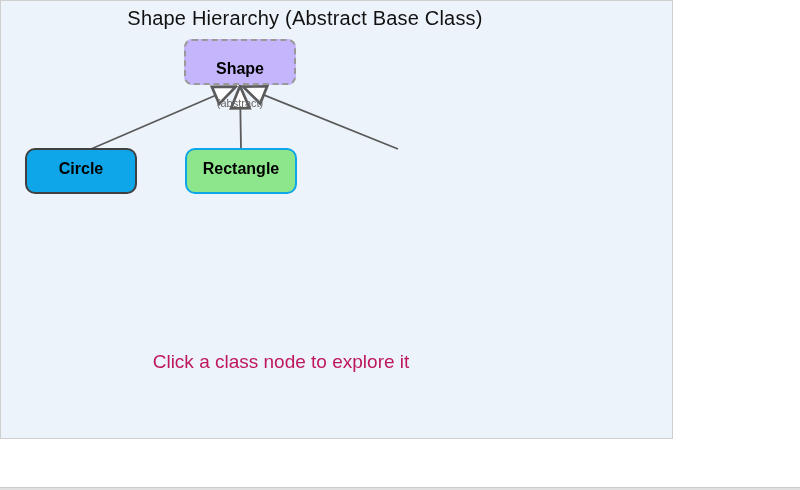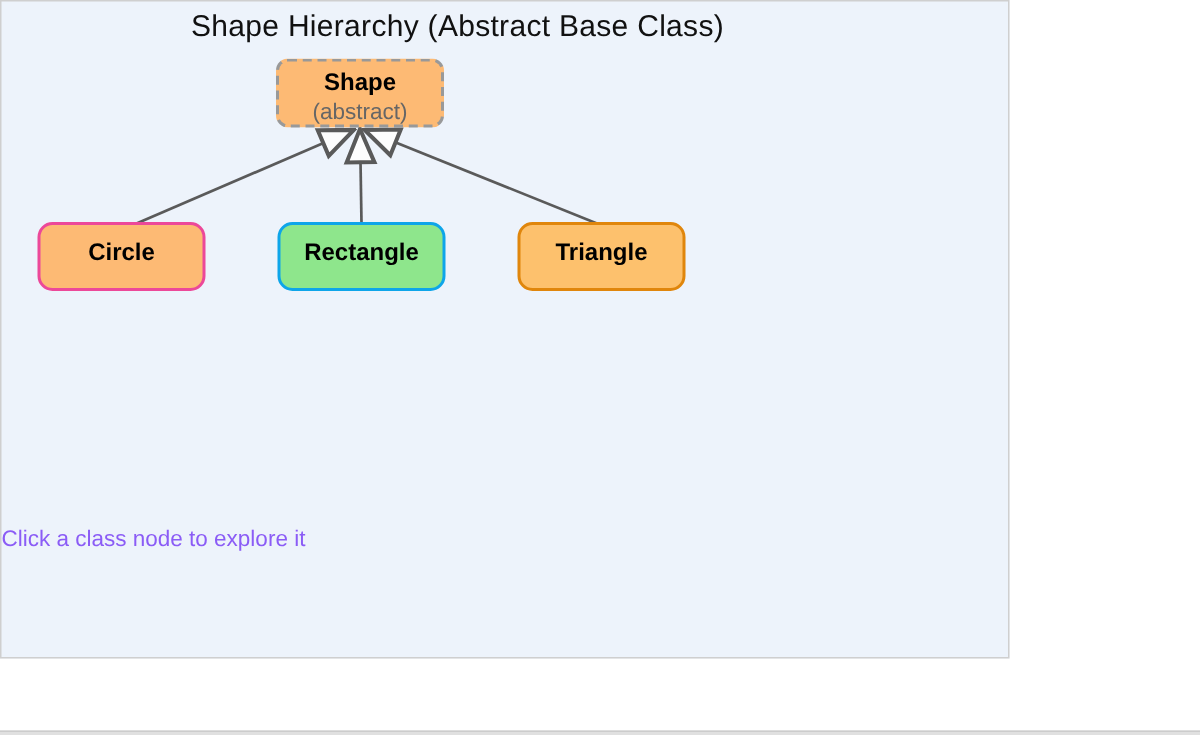--- a/index.html
+++ b/index.html
@@ -33,35 +33,36 @@
     border-radius: 10px;
     display: flex; flex-direction: column; align-items: center;
     padding-top: 9px;
     cursor: pointer;
   }
   .class-node .node-label {
     font-size: 16px; font-weight: 700; color: #000; line-height: 19px;
   }
   .node-shape {
     left: 183px; top: 38px;
-    background: #fdba74;
+    background: #c4b5fd;
     border: 2px dashed #999999;
     border-radius: 8px;
-    padding-top: 5px;
+    padding-top: 18px;
   }
   .node-shape .node-sublabel {
-    font-size: 15px; color: #666; line-height: 13px; margin-top: 3px;
+    font-size: 11px; color: #666; line-height: 13px; margin-top: 19px;
   }
-  .node-circle   { left: 24px;  top: 147px; background: #fdba74; border: 2px solid #ec4899; }
+  .node-circle   { left: 24px;  top: 147px; background: #0ea5e9; border: 2px solid #404040; }
   .node-rect     { left: 184px; top: 147px; background: #8ee68c; border: 2px solid #0ea5e9; }
   .node-triangle { left: 344px; top: 147px; background: #fdc16d; border: 2px solid #e0860c; }
 
   .hint-text {
     position: absolute; left: 0; top: 350px; width: 560px;
-    font-size: 15px; color: #8b5cf6;
+    text-align: center;
+    font-size: 19px; color: #be185d;
   }
 
   .footer-area { position: absolute; left: 0; top: 440px; width: 800px; height: 50px; background: #fff; }
   .bottom-strip {
     position: absolute; left: 0; bottom: 0; width: 800px; height: 3px;
     background: #e0e0e0; border-top: 1px solid #cccccc;
   }
 </style>
 </head>
 <body>
@@ -87,23 +88,20 @@
       <span class="node-label">Shape</span>
       <span class="node-sublabel">(abstract)</span>
     </div>
 
     <div class="class-node node-circle">
       <span class="node-label">Circle</span>
     </div>
     <div class="class-node node-rect">
       <span class="node-label">Rectangle</span>
     </div>
-    <div class="class-node node-triangle">
-      <span class="node-label">Triangle</span>
-    </div>
 
     <div class="hint-text">Click a class node to explore it</div>
   </div>
 
   <div class="footer-area">
     
   </div>
 
   <div class="bottom-strip"></div>
 </div>

